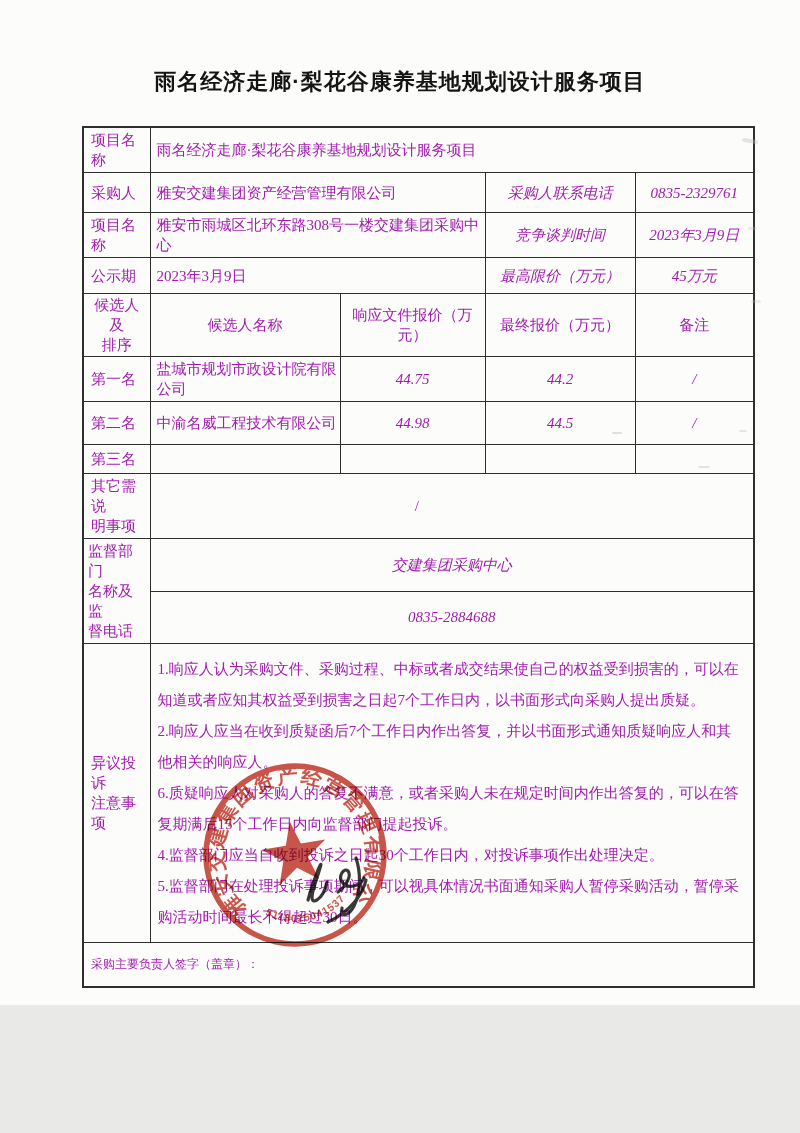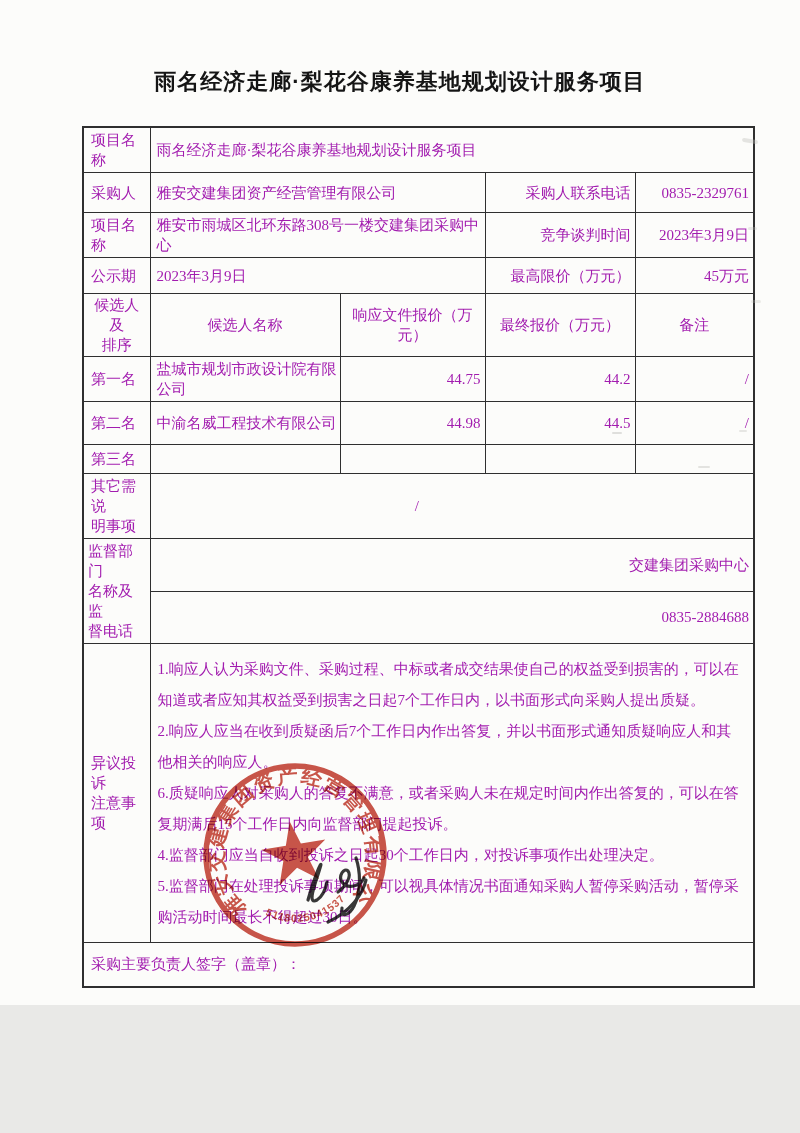--- a/index.html
+++ b/index.html
@@ -28,24 +28,24 @@
     width:671px; table-layout:fixed; border-collapse:collapse;
     font-size:15px; color:#a21caf;margin-left:34px;
   }
   table.doc, table.doc td { border:1.5px solid #2f2f2f; }
   table.doc { border-width:2px; }
   td { vertical-align:middle; line-height:20px; }
 
   td.lbl { text-align:left; padding:2px 4px 2px 7px; white-space:pre-line; }
   td.lbl.c { text-align:left; padding-left:4px; }
   td.val { text-align:left; padding:2px 2px 2px 6px; }
-  td.ctr { text-align:right; padding:1px 4px; }
+  td.ctr { text-align:center; padding:1px 4px;font-style:italic; }
   tr.hdr td { text-align:center; padding:1px 6px; }
   td.slash { text-align:center; padding-right:70px; }
-  td.sig { text-align:left; padding:2px 2px 2px 7px; font-size:15px; }
+  td.sig { text-align:left; padding:2px 2px 2px 7px; font-size:12px; }
 
   tr.r1{height:45px} tr.r2{height:40px} tr.r3{height:45px} tr.r4{height:36px}
   tr.r5{height:42px} tr.r6{height:44px} tr.r7{height:43px} tr.r8{height:29px}
   tr.r9{height:42px} tr.r10a{height:39px} tr.r10b{height:39px}
   tr.r11{height:299px} tr.r12{height:44px}
 
   .objection { padding:4px 8px 4px 7px; }
   .objection div { line-height:31px; text-align:left; }
 
   

